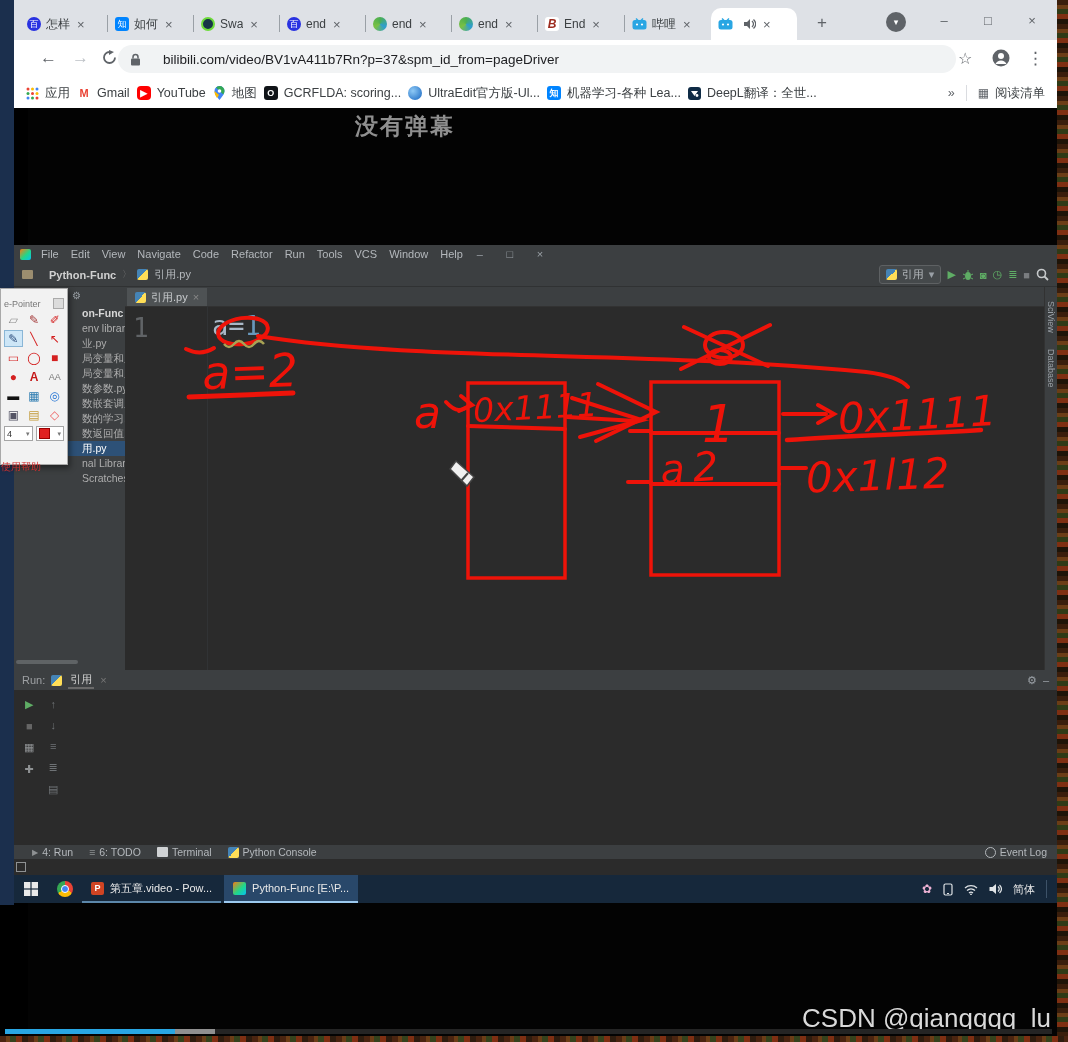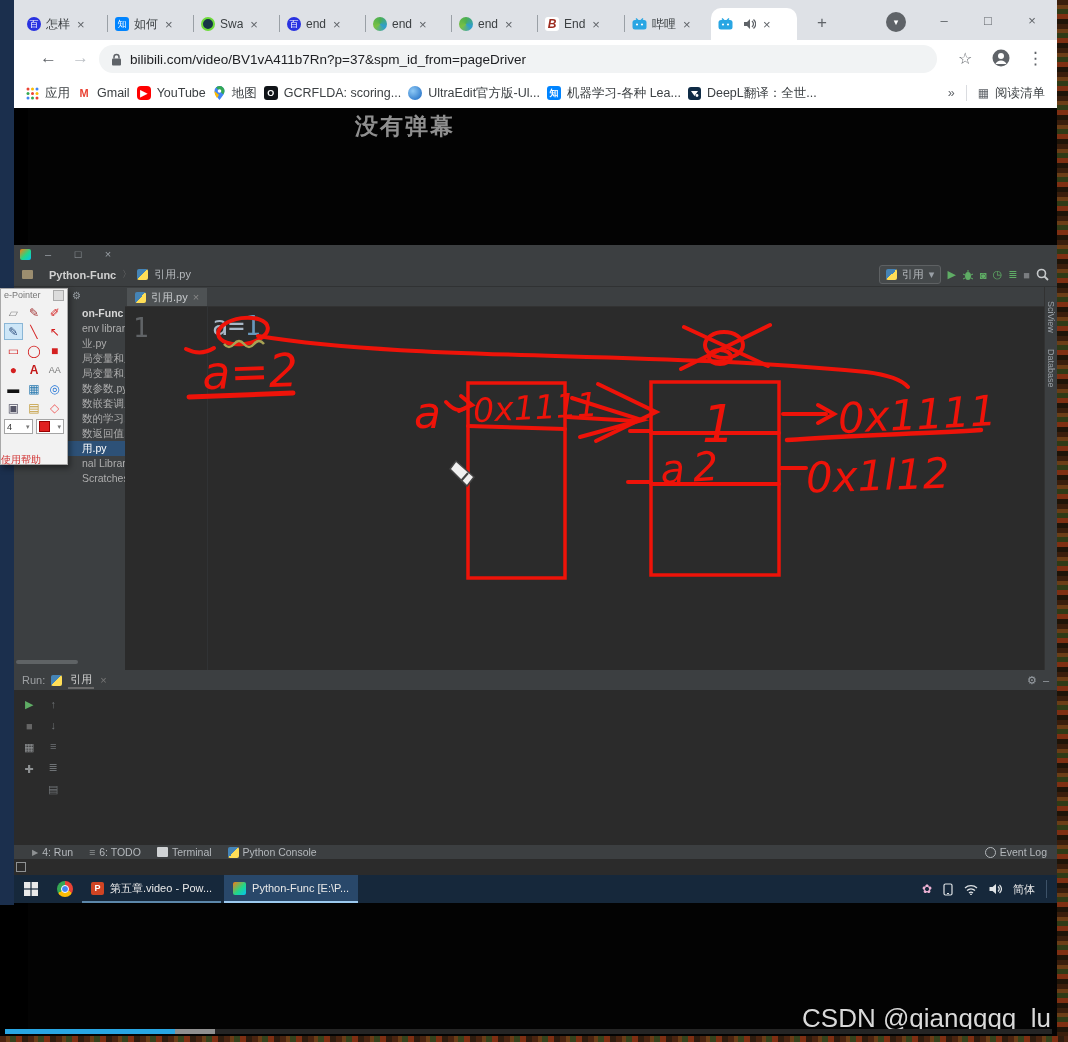--- a/index.html
+++ b/index.html
@@ -17,21 +17,21 @@
   .tab .tx{max-width:38px;overflow:hidden;white-space:nowrap;}
   .tab .x{color:#5f6368;font-size:13px;margin-left:2px;}
   .tab.active{background:#fff;border-radius:10px 10px 0 0;}
   .tabdiv{position:absolute;top:15px;width:1px;height:17px;background:#9aa0a6;}
   .fav{width:14px;height:14px;border-radius:3px;display:inline-flex;align-items:center;justify-content:center;font-size:9px;color:#fff;flex:0 0 auto;}
   .winbtn{position:absolute;top:0;height:40px;width:44px;display:flex;align-items:center;justify-content:center;color:#5f6368;font-size:13px;}
   .mediaBtn{position:absolute;top:12px;width:20px;height:20px;border-radius:50%;background:#5f6368;color:#fff;display:flex;align-items:center;justify-content:center;font-size:9px;}
   .newtab{position:absolute;top:10px;width:26px;height:26px;display:flex;align-items:center;justify-content:center;color:#5f6368;font-size:17px;}
   .toolbar{position:absolute;top:40px;left:0;width:100%;height:38px;background:#fff;}
   .navic{position:absolute;top:48px;font-size:17px;color:#5f6368;}
-  .urlpill{position:absolute;left:85px;top:45px;width:838px;height:28px;border-radius:14px;background:#f1f3f4;display:flex;align-items:center;padding:0 12px;gap:8px;box-sizing:border-box;}
+  .urlpill{position:absolute;left:104px;top:45px;width:838px;height:28px;border-radius:14px;background:#f1f3f4;display:flex;align-items:center;padding:0 12px;gap:22px;box-sizing:border-box;}
   .url{font-size:13.5px;color:#202124;white-space:nowrap;overflow:hidden;}
   .bookmarks{position:absolute;top:78px;left:0;width:100%;height:30px;background:#fff;display:flex;align-items:center;gap:7px;padding:0 12px;font-size:12.5px;color:#3c4043;box-sizing:border-box;}
   .bm{display:flex;align-items:center;gap:6px;white-space:nowrap;}
   .bmic{width:14px;height:14px;border-radius:3px;display:inline-flex;align-items:center;justify-content:center;font-size:9px;font-weight:bold;color:#fff;flex:0 0 auto;}
   .bmdiv{width:1px;height:16px;background:#dadce0;margin:0 4px;}
   
   .video{position:absolute;left:14px;top:108px;width:1043px;height:928px;background:#030303;}
   .nodan{position:absolute;left:355px;top:111px;font-size:23px;font-weight:bold;color:#8f8f8f;letter-spacing:2px;}
   .wm{position:absolute;right:17px;top:1003px;font-size:26px;color:#d9d9d9;}
   .ptrack{position:absolute;left:5px;top:1029px;width:1047px;height:5px;background:#242424;}
@@ -85,21 +85,21 @@
   .tbbtn{width:34px;height:28px;display:flex;align-items:center;justify-content:center;}
   .task{height:26px;display:flex;align-items:center;gap:6px;padding:0 9px;font-size:11px;border-bottom:2px solid #5c87aa;margin-right:3px;max-width:125px;}
   .task .tl{white-space:nowrap;overflow:hidden;}
   .task.active{background:#29486a;border-bottom-color:#9cc9ef;}
   .pptic{width:13px;height:13px;background:#d04423;border-radius:2px;color:#fff;font-size:9px;font-weight:bold;display:flex;align-items:center;justify-content:center;}
   .pycic{width:13px;height:13px;border-radius:2px;background:linear-gradient(135deg,#f97a12,#21d789 55%,#07c3f2);}
   .tray{margin-left:auto;display:flex;align-items:center;gap:11px;padding-right:10px;font-size:11px;}
   .flower{color:#eeb2d4;font-size:12px;}
   
   .ep{position:absolute;left:0;top:288px;width:68px;height:177px;background:#f2f2f2;border:1px solid #a9a9a9;box-shadow:2px 3px 6px rgba(0,0,0,.45);z-index:60;box-sizing:border-box;}
-  .eptitle{height:13px;display:flex;justify-content:space-between;padding:1px 3px 0 3px;color:#777;font-size:9px;}
+  .eptitle{height:13px;display:flex;align-items:center;justify-content:space-between;padding:8px 3px 0 3px;color:#777;font-size:9px;}
   .epbtn{width:9px;height:9px;background:#dcdcdc;border:1px solid #aaa;}
   .epgrid{display:grid;grid-template-columns:repeat(3,1fr);grid-auto-rows:19px;place-items:center;padding:0 2px;font-size:12px;}
   .epc{width:19px;height:17px;display:flex;align-items:center;justify-content:center;}
   .epc.sel{background:#cde6f7;border:1px solid #8ab6d6;box-sizing:border-box;}
   .epdrops{display:flex;gap:3px;padding:2px 3px;}
   .epsel{flex:1;height:15px;background:#fff;border:1px solid #a5a5a5;font-size:9px;display:flex;align-items:center;justify-content:space-between;padding:0 2px;color:#333;box-sizing:border-box;}
   .swatch{width:9px;height:9px;background:#e02020;border:1px solid #900;}
   .ephelp{text-align:left;color:#d03030;font-size:10px;margin-top:17px;}
   
   #anno{position:absolute;left:0;top:0;width:1068px;height:1042px;z-index:50;pointer-events:none;}
@@ -272,20 +272,34 @@
     </div>
 
     <div class="video"></div>
   </div>
 
   <div class="nodan">没有弹幕</div>
 
   <div class="pych">
     <div class="ptitle">
       <span class="pclogo"></span>
+      <span class="menus">
+
+      <span>File</span>
+          <span>Edit</span>
+          <span>View</span>
+          <span>Navigate</span>
+          <span>Code</span>
+          <span>Refactor</span>
+          <span>Run</span>
+          <span>Tools</span>
+          <span>VCS</span>
+          <span>Window</span>
+          <span>Help</span>
+        </span>
       <span class="pwb">–</span>
       <span class="pwb">□</span>
       <span class="pwb">×</span>
     </div>
 
     <div class="ptool">
       <span class="foldic"></span>
       <span style="color:#d0d0d0;font-weight:bold;margin-left:10px;">Python-Func</span>
       <span class="crumbsep">〉</span>
       <span class="pyic"></span>

